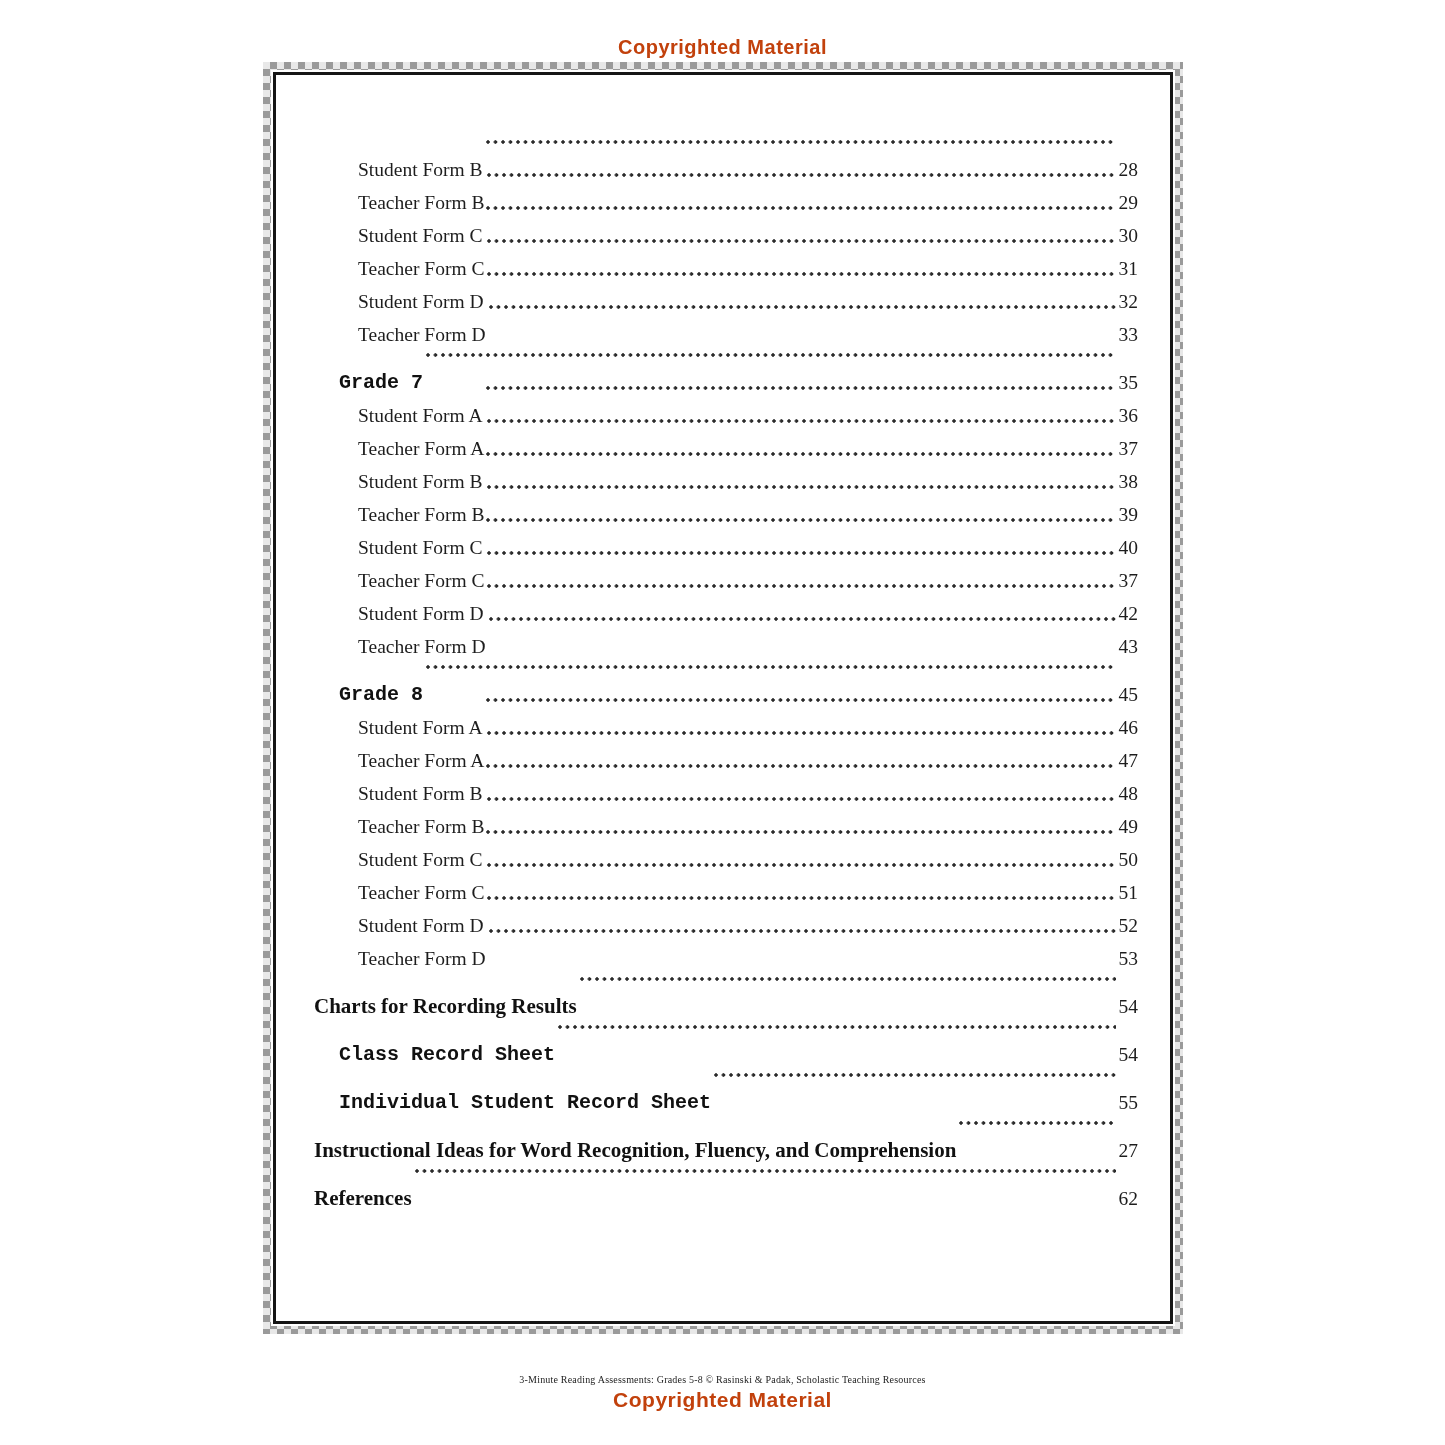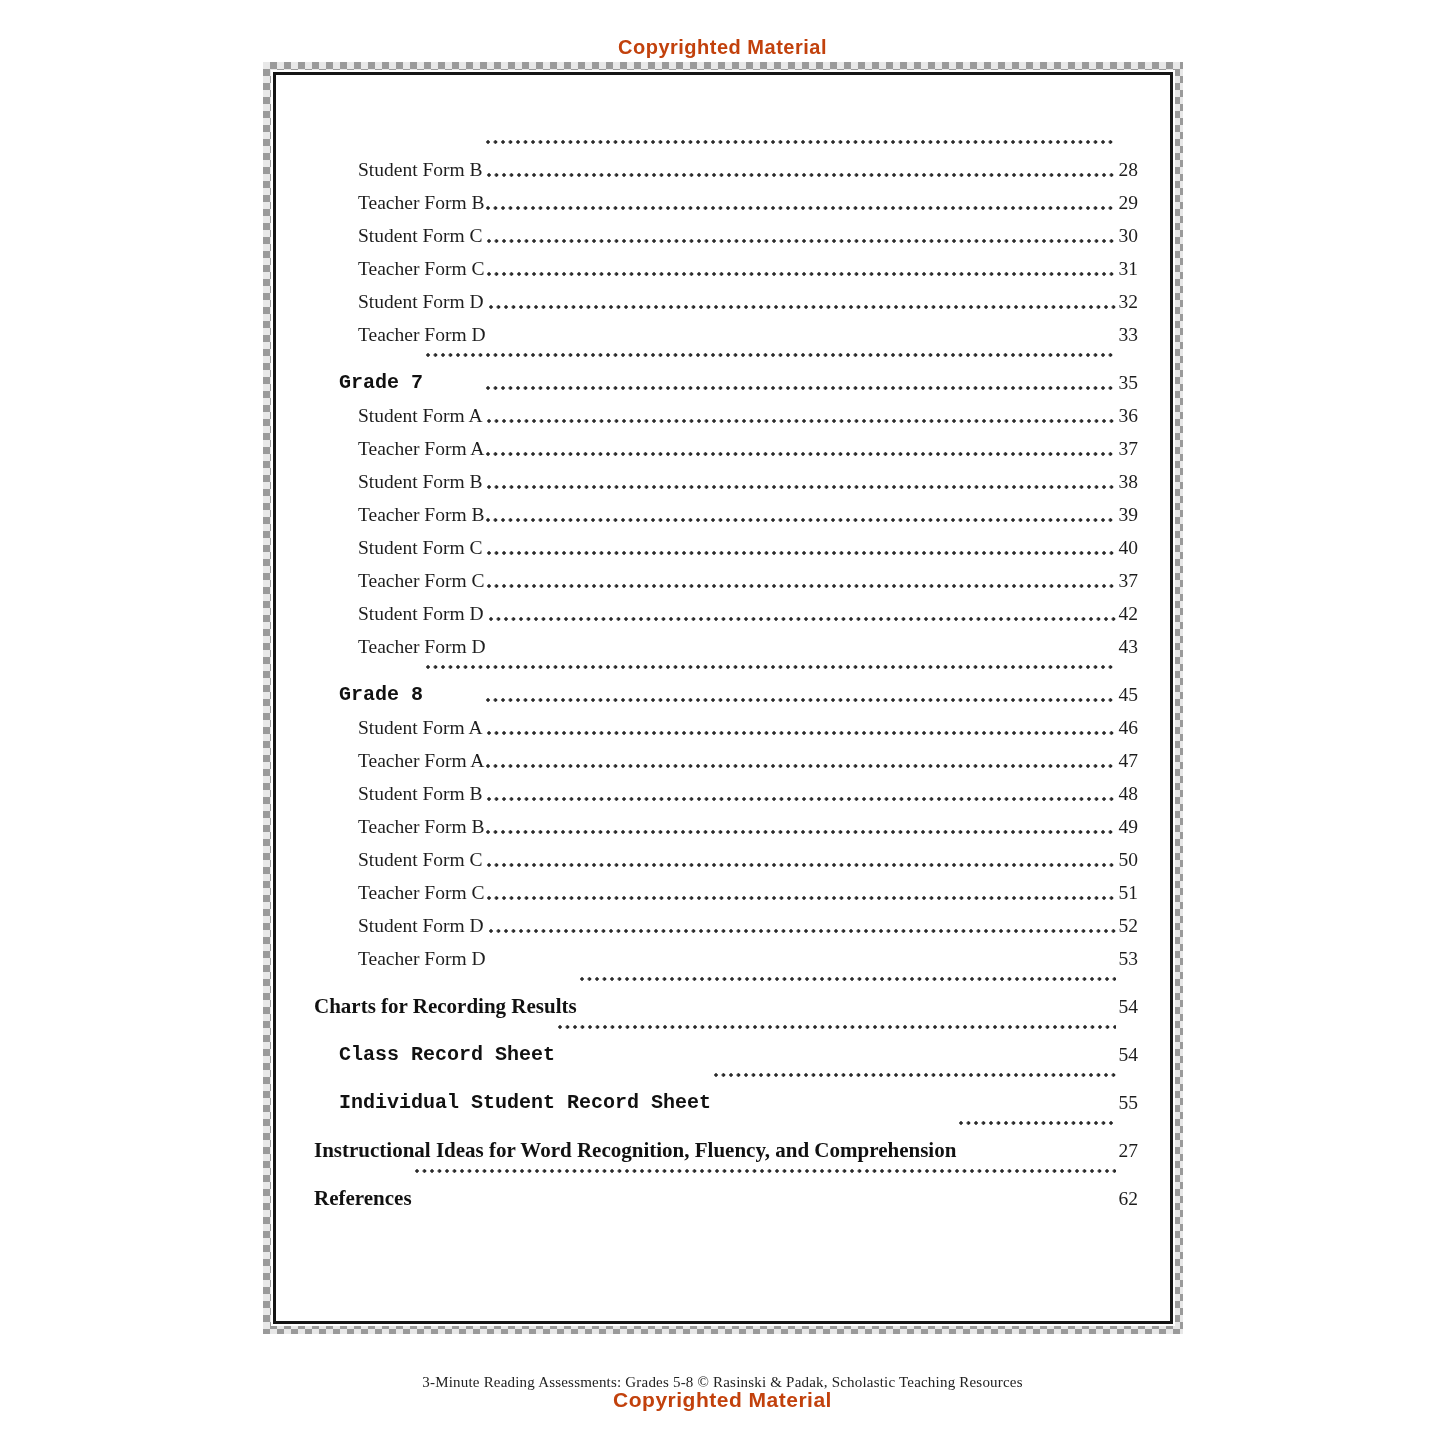--- a/index.html
+++ b/index.html
@@ -10,21 +10,21 @@
   }
   .banner{
     position:absolute;left:0;right:0;text-align:center;
     font-family:"Liberation Sans","DejaVu Sans",sans-serif;
     font-weight:600;font-size:20px;letter-spacing:.5px;color:#c2410c;
   }
   .banner.top{top:36px;}
   .banner.bottom{top:1388px;font-size:21px;}
   .credit{
     position:absolute;top:1374px;left:0;right:0;text-align:center;
-    font-size:15px;color:#222;letter-spacing:.2px;
+    font-size:10px;color:#222;letter-spacing:.2px;
   }
   
   .book-frame{
     position:absolute;left:263px;top:62px;width:920px;height:1272px;
     box-sizing:border-box;padding:10px;
     background:repeating-conic-gradient(#9a9a9a 0% 25%, #e8e8e8 0% 50%);
     background-size:14px 14px;
   }
   .frame-inner{
     width:100%;height:100%;box-sizing:border-box;

